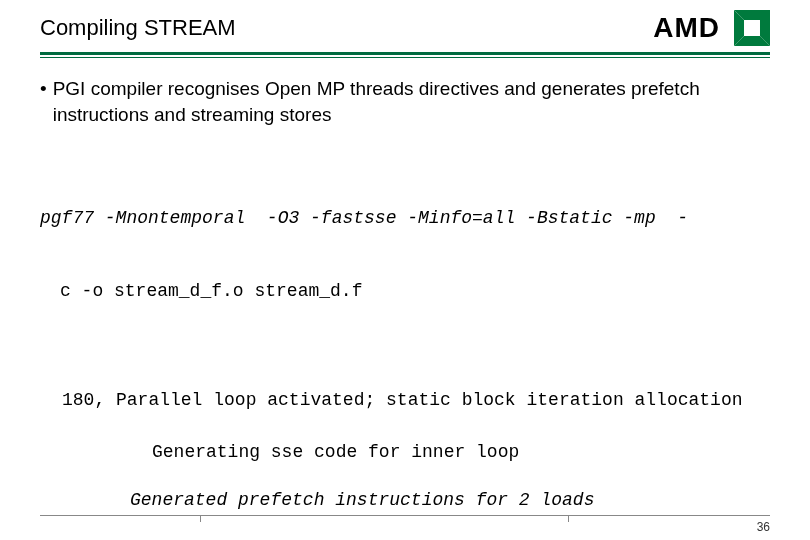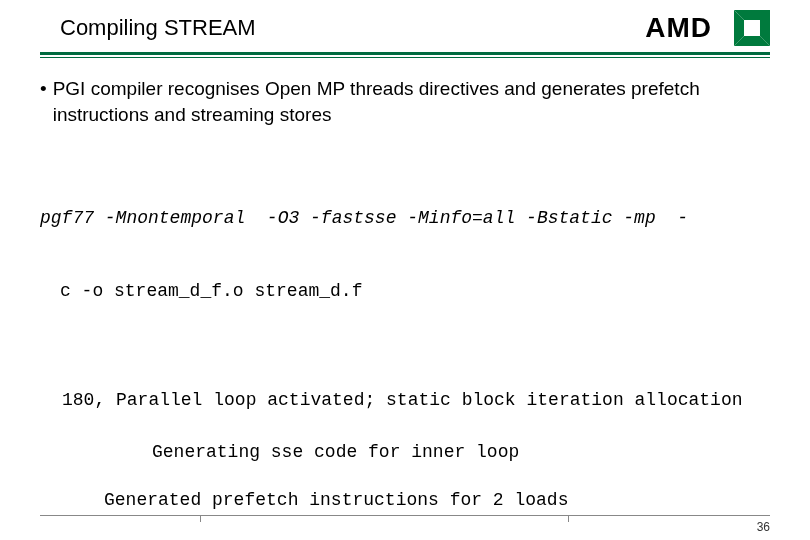--- a/index.html
+++ b/index.html
@@ -1,35 +1,35 @@
 <!DOCTYPE html>
 <html><head>
 <meta charset="utf-8">
 <style>
   * { margin: 0; padding: 0; box-sizing: border-box; }
   html, body { width: 810px; height: 540px; background: #fff; font-family: Verdana, Arial, sans-serif; color: #000; }
   .slide { position: relative; width: 810px; height: 540px; }
-  .header { display: flex; align-items: center; justify-content: space-between; padding: 10px 40px 6px 60px; }
+  .header { display: flex; align-items: center; justify-content: space-between; padding: 10px 40px 6px 40px; }
   .title { font-size: 22px; font-family: Verdana, Arial, sans-serif; }
-  .logo { display: flex; align-items: center; gap: 22px; }
+  .logo { display: flex; align-items: center; gap: 14px; }
   .logo-text { font-size: 28px; font-weight: 700; letter-spacing: 1px; font-family: Arial, sans-serif; }
   .logo-mark-wrap { display: flex; flex-direction: column; align-items: flex-end; }
   .logo-mark { width: 36px; height: 36px; }
   .hr1 { margin: 0 40px; border: none; border-top: 3px solid #006b3f; }
   .hr2 { margin: 2px 40px 0 40px; border: none; border-top: 1px solid #006b3f; }
   .content { padding: 18px 40px 0 40px; }
   .bullet { display: flex; gap: 6px; font-size: 19px; line-height: 1.35; margin-bottom: 30px; }
   .bullet .mark { flex: 0 0 auto; }
   .code-block { font-family: "Courier New", monospace; font-size: 18px; line-height: 1.35; white-space: pre-wrap; margin-bottom: 4px; }
   .code-line-1 { margin-left: 0; font-style: italic; }
   .code-line-2 { margin-left: 20px; }
   .output-block { margin-top: 36px; font-family: "Courier New", monospace; font-size: 18px; line-height: 1.35; }
   .out-1 { margin-left: 22px; margin-bottom: 28px; white-space: pre-wrap; }
   .out-2 { margin-left: 112px; margin-bottom: 24px; }
-  .out-3 { margin-left: 64px; }
+  .out-3 { margin-left: 90px; font-style: italic; }
   .footer-line { position: absolute; left: 40px; right: 40px; bottom: 24px; border-top: 1px solid #888; }
   .footer-tick-1 { position: absolute; bottom: 18px; left: 200px; width: 0; height: 6px; border-left: 1px solid #888; }
   .footer-tick-2 { position: absolute; bottom: 18px; left: 568px; width: 0; height: 6px; border-left: 1px solid #888; }
   .page-num { position: absolute; right: 40px; bottom: 6px; font-size: 12px; color: #333; }
 </style>
 </head>
 <body>
 
 <div class="slide">
 

